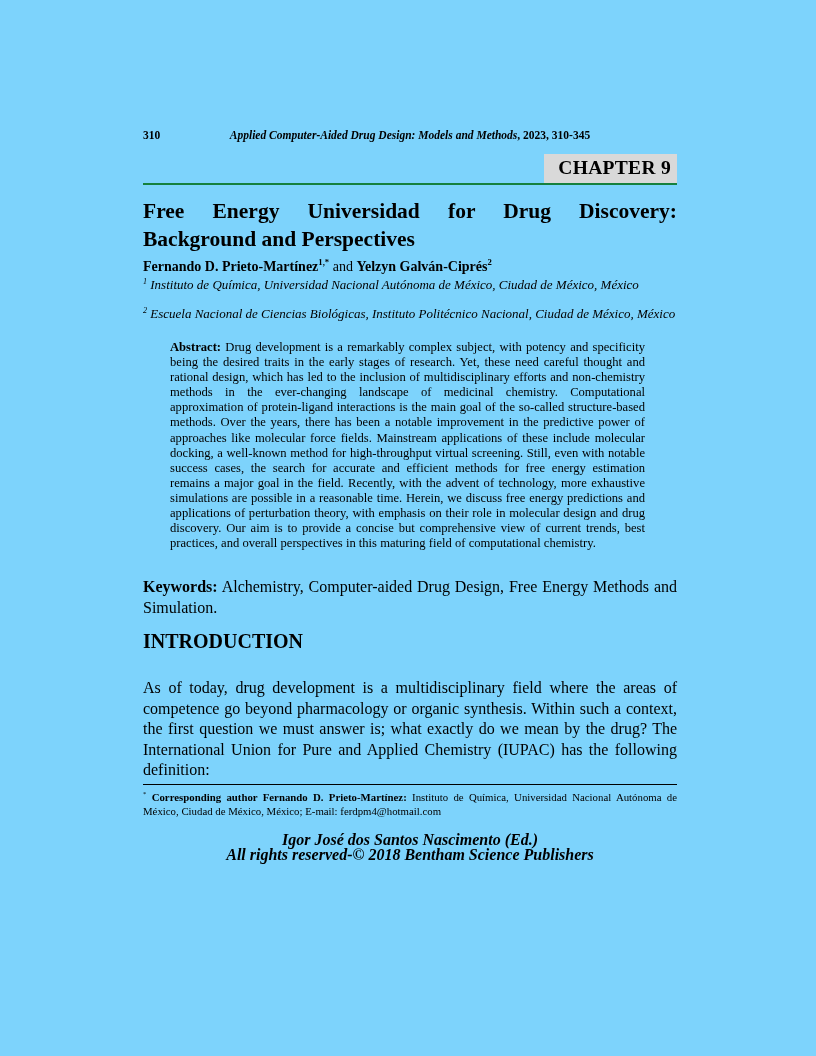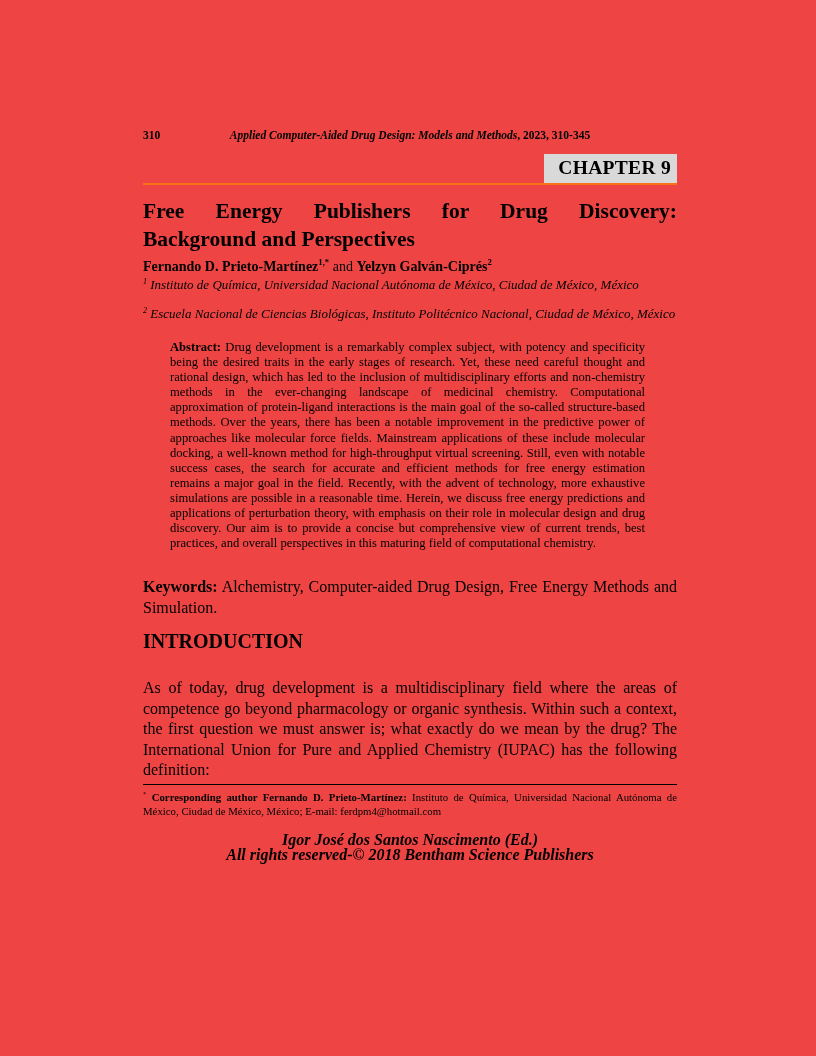--- a/index.html
+++ b/index.html
@@ -1,26 +1,26 @@
 <!DOCTYPE html>
 <html><head>
 <meta charset="utf-8">
 <style>
   html,body{margin:0;padding:0;background:#e8e8e8;}
   .page{
-    width:816px;height:1056px;margin:0 auto;background:#ef4444;color:#000;
+    width:816px;height:1056px;margin:0 auto;background:#7dd3fc;color:#000;
     font-family:"Liberation Serif","DejaVu Serif",serif;
     position:relative;box-sizing:border-box;
     padding:129px 139px 0 143px;overflow:hidden;
   }
   .running-head{position:relative;height:15px;font-size:11.5px;font-weight:bold;}
   .running-head .pageno{position:absolute;left:0;top:0;}
   .running-head .journal{text-align:center;white-space:nowrap;}
   .running-head .jtitle{font-style:italic;}
-  .chapter-row{margin-top:10px;border-bottom:2px solid #f97316;display:flex;justify-content:flex-end;}
+  .chapter-row{margin-top:10px;border-bottom:2px solid #15803d;display:flex;justify-content:flex-end;}
   .chapter-box{background:#d9d9d9;font-weight:bold;font-size:19.5px;line-height:26px;padding:1px 6px 2px 14px;letter-spacing:0.3px;}
   .title{margin-top:12px;font-size:21.5px;font-weight:bold;line-height:28px;}
   .title .l1{text-align:justify;text-align-last:justify;}
   .authors{margin-top:6px;font-size:14px;}
   .authors .nm{font-weight:bold;}
   sup{font-size:62%;line-height:0;}
   .affil{font-style:italic;font-size:13px;line-height:19px;text-align:justify;margin:0;}
   .affil.first{}
   .affil.second{margin-top:10px;}
   .abstract{margin:17px 32px 0 27px;font-size:12.6px;line-height:15.1px;text-align:justify;}
@@ -41,21 +41,21 @@
   <div class="running-head">
     <span class="pageno">310</span>
     <div class="journal"><span class="jtitle">Applied Computer-Aided Drug Design: Models and Methods</span><span>, 2023, 310-345</span></div>
   </div>
 
   <div class="chapter-row">
     <div class="chapter-box">CHAPTER 9</div>
   </div>
 
   <div class="title">
-    <div class="l1">Free Energy Publishers for Drug Discovery:</div>
+    <div class="l1">Free Energy Universidad for Drug Discovery:</div>
     <div class="l2">Background and Perspectives</div>
   </div>
 
   <div class="authors"><span class="nm">Fernando D. Prieto-Martínez</span><sup class="nm">1,*</sup><span> and </span><span class="nm">Yelzyn Galván-Ciprés</span><sup class="nm">2</sup></div>
 
   <p class="affil first"><sup>1</sup><span> Instituto de Química, Universidad Nacional Autónoma de México, Ciudad de México, México</span></p>
   <p class="affil second"><sup>2</sup><span> Escuela Nacional de Ciencias Biológicas, Instituto Politécnico Nacional, Ciudad de México, México</span></p>
 
   <div class="abstract"><span class="lbl">Abstract:</span> <span>Drug development is a remarkably complex subject, with potency and specificity being the desired traits in the early stages of research. Yet, these need careful thought and rational design, which has led to the inclusion of multidisciplinary efforts and non-chemistry methods in the ever-changing landscape of medicinal chemistry. Computational approximation of protein-ligand interactions is the main goal of the so-called structure-based methods. Over the years, there has been a notable improvement in the predictive power of approaches like molecular force fields. Mainstream applications of these include molecular docking, a well-known method for high-throughput virtual screening. Still, even with notable success cases, the search for accurate and efficient methods for free energy estimation remains a major goal in the field. Recently, with the advent of technology, more exhaustive simulations are possible in a reasonable time. Herein, we discuss free energy predictions and applications of perturbation theory, with emphasis on their role in molecular design and drug discovery. Our aim is to provide a concise but comprehensive view of current trends, best practices, and overall perspectives in this maturing field of computational chemistry.</span></div>
 

